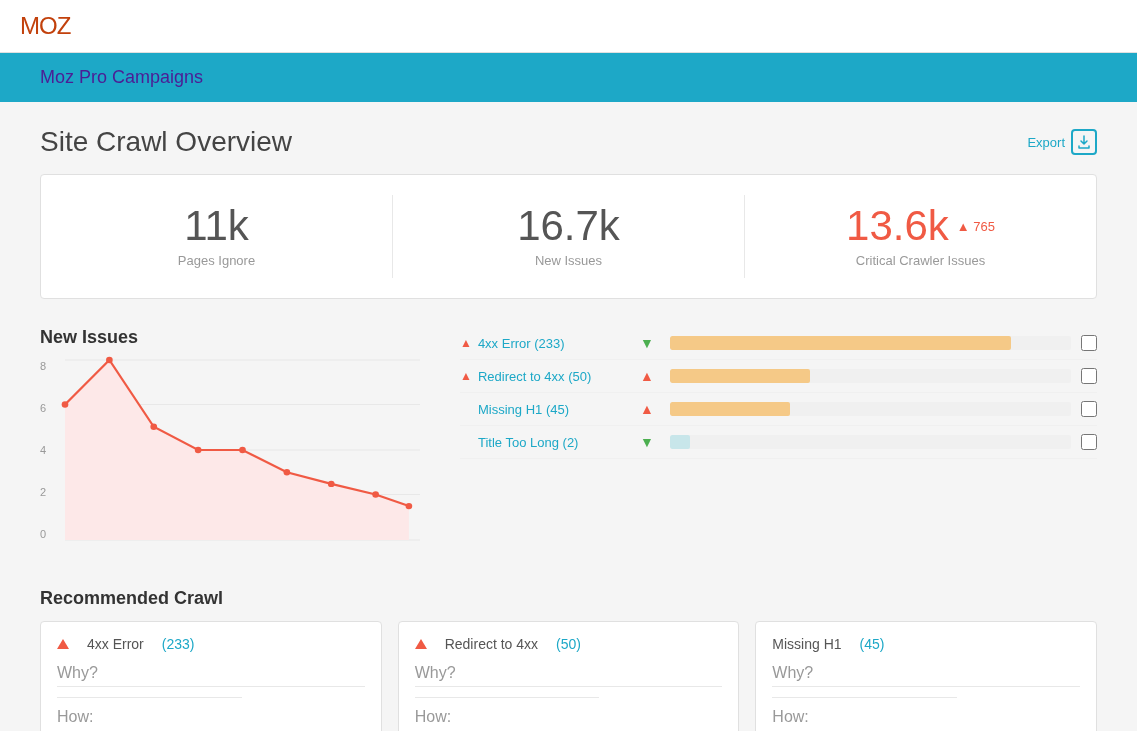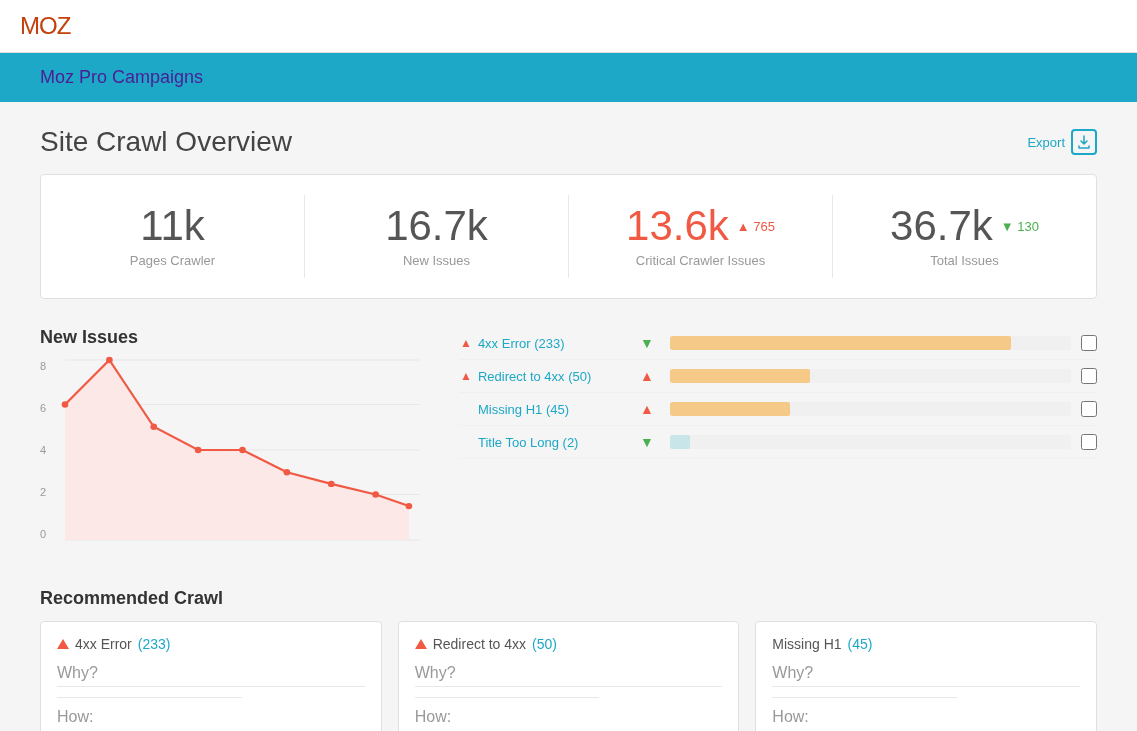--- a/index.html
+++ b/index.html
@@ -242,21 +242,21 @@
       border: 1px solid #e0e0e0;
       border-radius: 4px;
       padding: 14px 16px;
     }
     .fix-card-title {
       font-size: 14px;
       font-weight: 500;
       color: #555;
       display: flex;
       align-items: center;
-      gap: 6px;
+      gap: 18px;
       margin-bottom: 12px;
     }
     .fix-card-title .count { color: #1da8c7; }
     .fix-card-label {
       font-size: 16px;
       color: #999;
       margin-bottom: 4px;
     }
     .fix-card-line {
       height: 1px;
@@ -305,43 +305,36 @@
             <path d="M6 1v8M3 6l3 3 3-3M1 11v2h10v-2" stroke="#1da8c7" stroke-width="1.5" stroke-linecap="round" stroke-linejoin="round"></path>
           </svg>
         </div>
       </button>
     </div>
 
     <div class="stats-bar">
 
       <div class="stat-item">
         <div class="stat-value">11k</div>
-        <div class="stat-label">Pages Crawler</div>
+        <div class="stat-label">Pages Ignore</div>
       </div>
 
       <div class="stat-item">
         <div class="stat-value">16.7k</div>
         <div class="stat-label">New Issues</div>
       </div>
 
       <div class="stat-item">
         <div class="stat-value-row">
           <span class="stat-value critical">13.6k</span>
           <span class="stat-delta up">▲ 765</span>
         </div>
         <div class="stat-label">Critical Crawler Issues</div>
       </div>
 
-      <div class="stat-item">
-        <div class="stat-value-row">
-          <span class="stat-value">36.7k</span>
-          <span class="stat-delta down">▼ 130</span>
-        </div>
-        <div class="stat-label">Total Issues</div>
-      </div>
     </div>
 
     <div class="two-col">
 
       <div class="chart-section">
         <div class="section-title">New Issues</div>
         <div class="chart-container">
           <div class="chart-y-labels">
             <span>8</span>
             <span>6</span>

